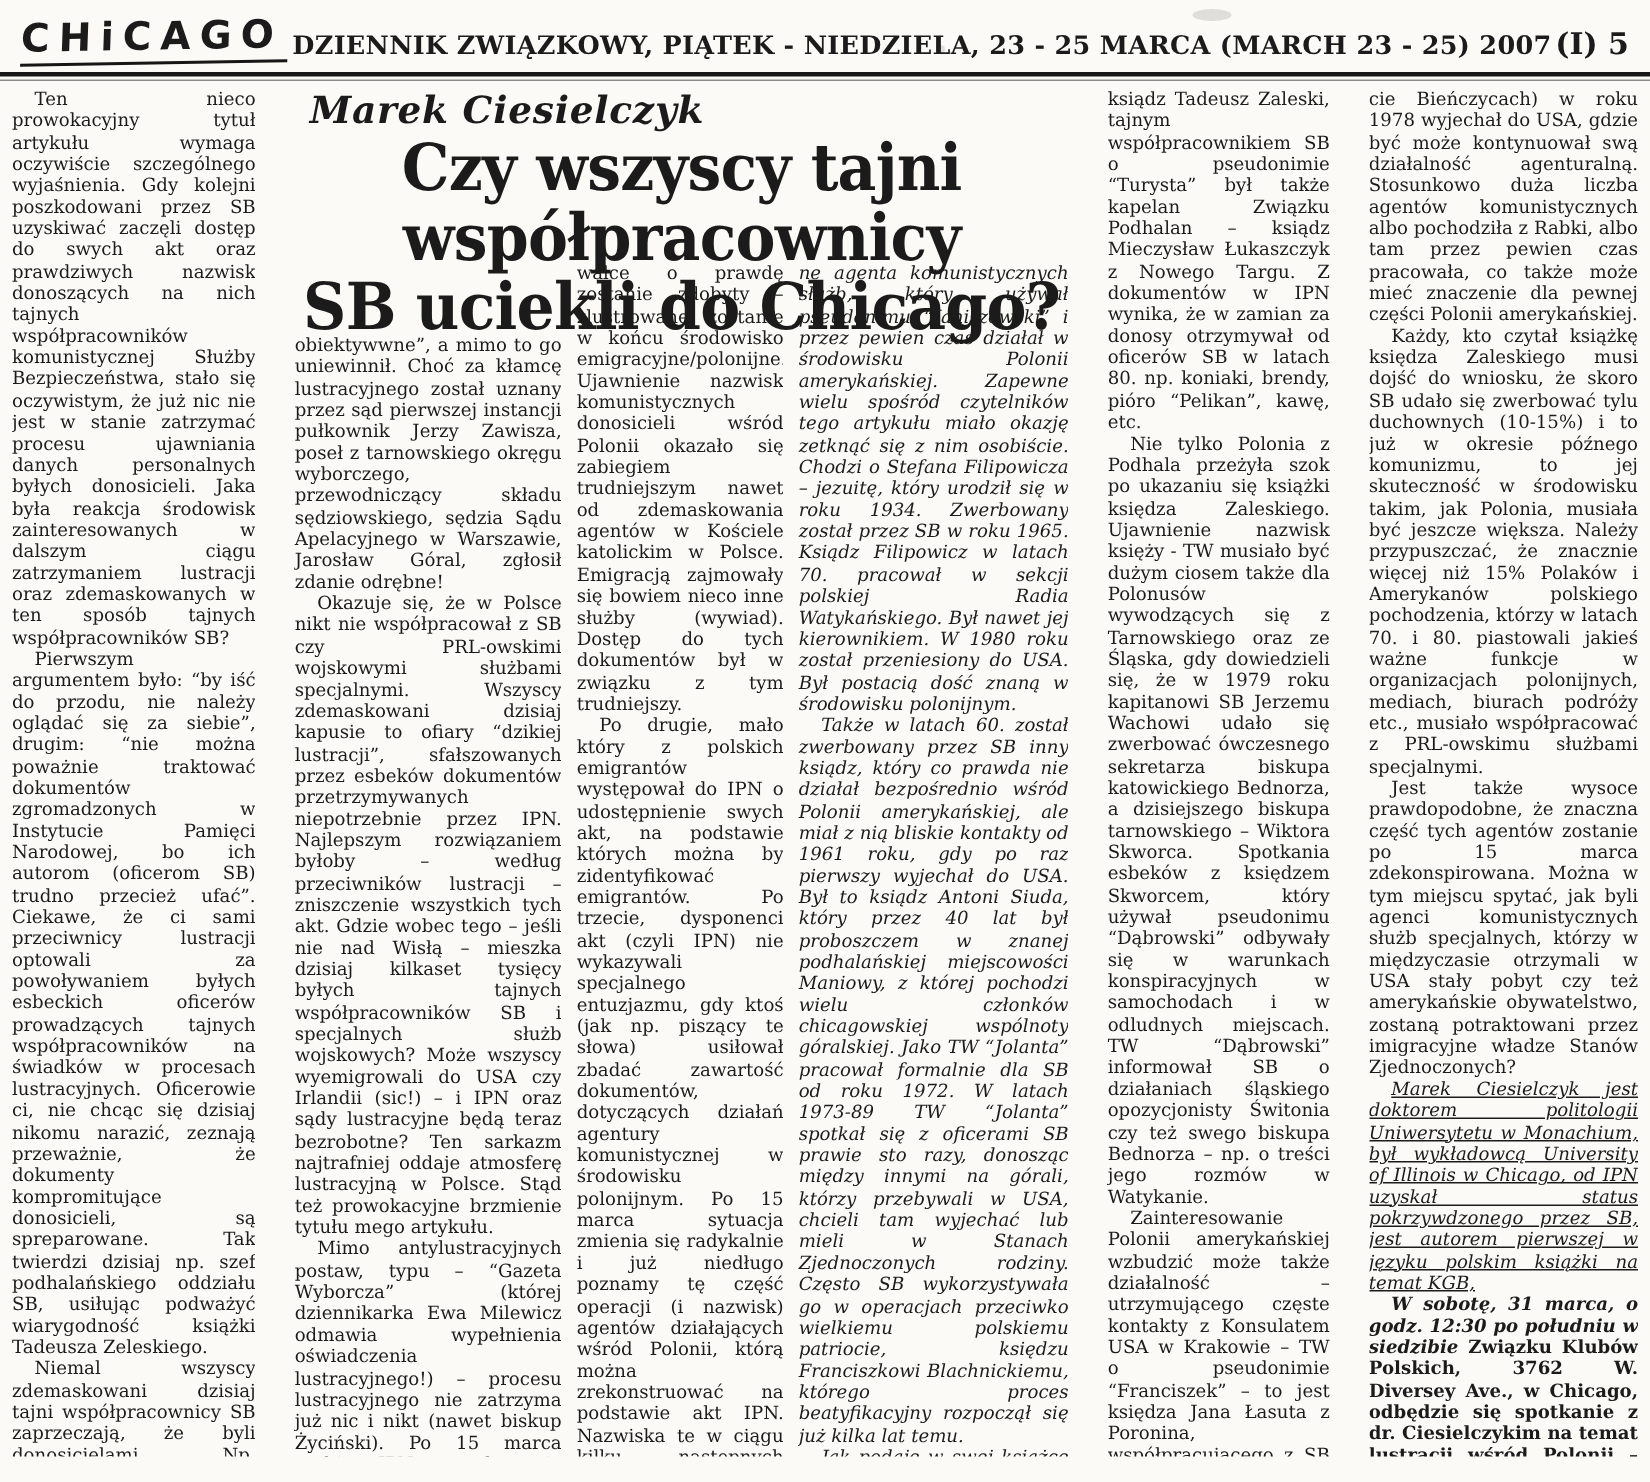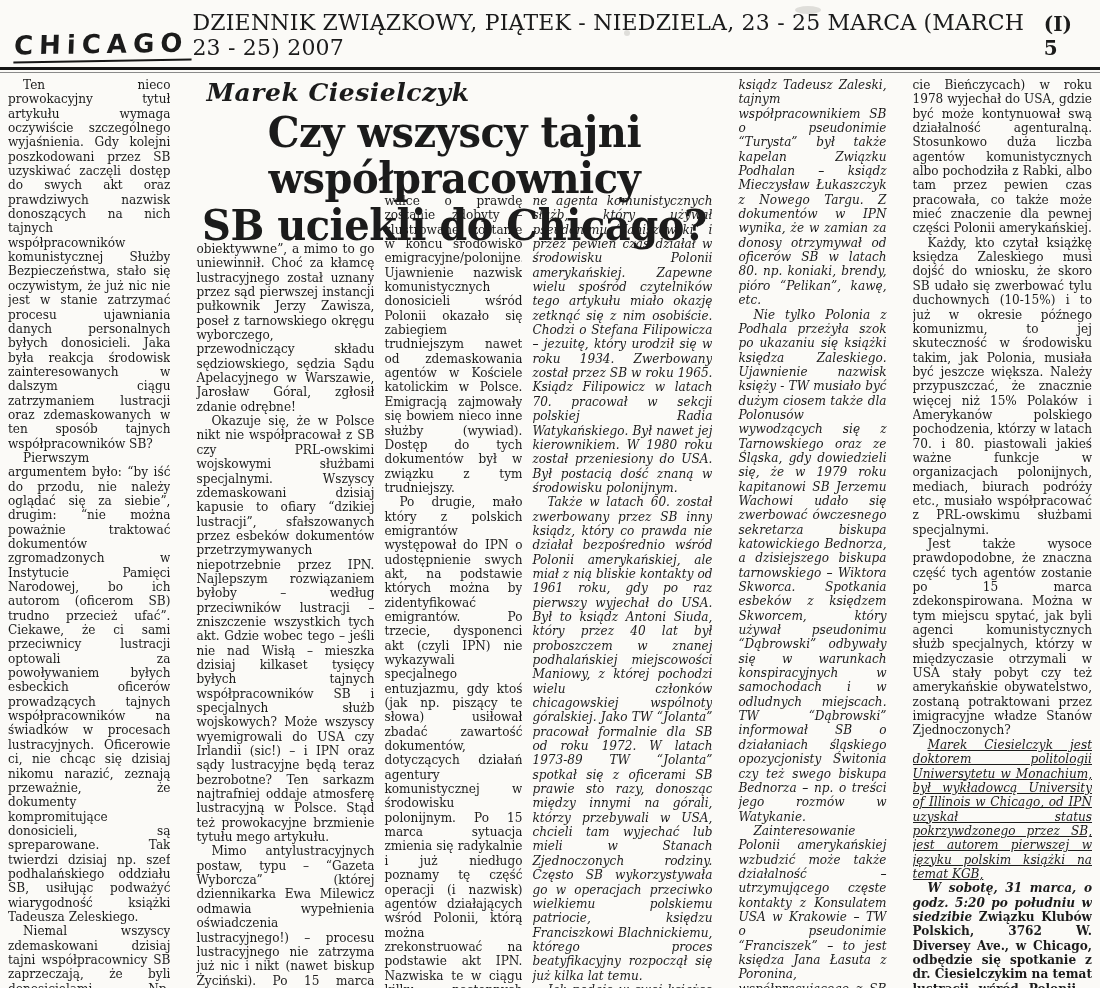--- a/index.html
+++ b/index.html
@@ -24,21 +24,21 @@
     content:"";position:absolute;left:0;right:0;bottom:-6px;height:1px;background:#8a8a8a;
   }
   .logo{
     font-family:"DejaVu Sans", sans-serif;
     font-weight:700;font-size:26px;letter-spacing:6px;
     transform:skewX(-3deg) rotate(-1deg);
     border-bottom:2px solid #161616;
     padding:0 4px 1px 0;
   }
   .masthead-title{
-    font-size:22px;font-weight:400;letter-spacing:.2px;
+    font-size:17px;font-weight:700;letter-spacing:.2px;
     padding-bottom:2px;
   }
   .page-num{font-size:20px;font-weight:700;padding-bottom:2px;}
   
   .body{
     display:flex;gap:26px;
     padding:8px 8px 0 8px;
     height:912px;
     box-sizing:content-box;
   }
@@ -58,21 +58,21 @@
   }
   .headline{
     text-align:center;font-weight:700;
     font-size:40px;line-height:1.07;letter-spacing:-.5px;
     transform:scaleY(1.08);transform-origin:top center;
   }
   .midcols{display:flex;gap:10px;flex:1;overflow:hidden;}
   .col2{width:178px;margin-top:48px;}
   .col3{width:138px;}
   .col4{width:180px;font-style:italic;}
-  .col5{width:165px;font-style:italic;}
+  .col5{width:165px;}
   .col6{width:200px;}
   
   .bio-wrap{position:relative;}
   .bio{font-style:italic;text-decoration:underline;}
   .announcement{font-weight:700;}
   .announcement .intro{font-style:italic;}
   
   .smudge{position:absolute;background:#c9c7c2;border-radius:50%;opacity:.55;}
   .smudge.s1{left:795px;top:6px;width:26px;height:8px;}
   .smudge.s2{left:624px;top:30px;width:6px;height:6px;}
@@ -133,17 +133,17 @@
     </div>
 
     <div class="col col6">
       <p class="cont">cie Bieńczycach) w roku 1978 wyjechał do USA, gdzie być może kontynuował swą działalność agenturalną. Stosunkowo duża liczba agentów komunistycznych albo pochodziła z Rabki, albo tam przez pewien czas pracowała, co także może mieć znaczenie dla pewnej części Polonii amerykańskiej.</p>
       <p>Każdy, kto czytał książkę księdza Zaleskiego musi dojść do wniosku, że skoro SB udało się zwerbować tylu duchownych (10-15%) i to już w okresie późnego komunizmu, to jej skuteczność w środowisku takim, jak Polonia, musiała być jeszcze większa. Należy przypuszczać, że znacznie więcej niż 15% Polaków i Amerykanów polskiego pochodzenia, którzy w latach 70. i 80. piastowali jakieś ważne funkcje w organizacjach polonijnych, mediach, biurach podróży etc., musiało współpracować z PRL-owskimu służbami specjalnymi.</p>
       <p>Jest także wysoce prawdopodobne, że znaczna część tych agentów zostanie po 15 marca zdekonspirowana. Można w tym miejscu spytać, jak byli agenci komunistycznych służb specjalnych, którzy w międzyczasie otrzymali w USA stały pobyt czy też amerykańskie obywatelstwo, zostaną potraktowani przez imigracyjne władze Stanów Zjednoczonych?</p>
       <div class="bio-wrap">
         <p class="bio">Marek Ciesielczyk jest doktorem politologii Uniwersytetu w Monachium, był wykładowcą University of Illinois w Chicago, od IPN uzyskał status pokrzywdzonego przez SB, jest autorem pierwszej w języku polskim książki na temat KGB,</p>
 
       </div>
-      <p class="announcement"><span class="intro">W sobotę, 31 marca, o godz. 5:20 po południu w siedzibie </span><span>Związku Klubów Polskich, 3762 W. Diversey Ave., w Chicago, odbędzie się spotkanie z dr. Ciesielczykim na temat lustracji wśród Polonii – organizacja: chicago_polonia-@yahoo.com</span></p>
+      <p class="announcement"><span class="intro">W sobotę, 31 marca, o godz. 12:30 po południu w siedzibie </span><span>Związku Klubów Polskich, 3762 W. Diversey Ave., w Chicago, odbędzie się spotkanie z dr. Ciesielczykim na temat lustracji wśród Polonii – organizacja: chicago_polonia-@yahoo.com</span></p>
     </div>
 
   </div>
 </div>
 
 </body></html>

